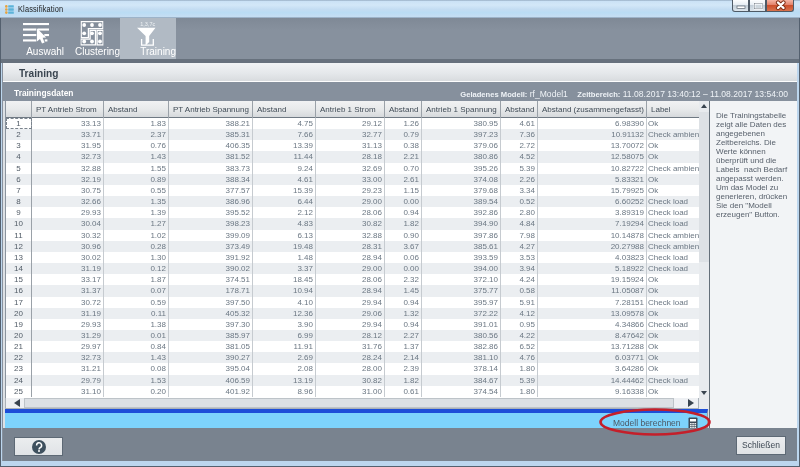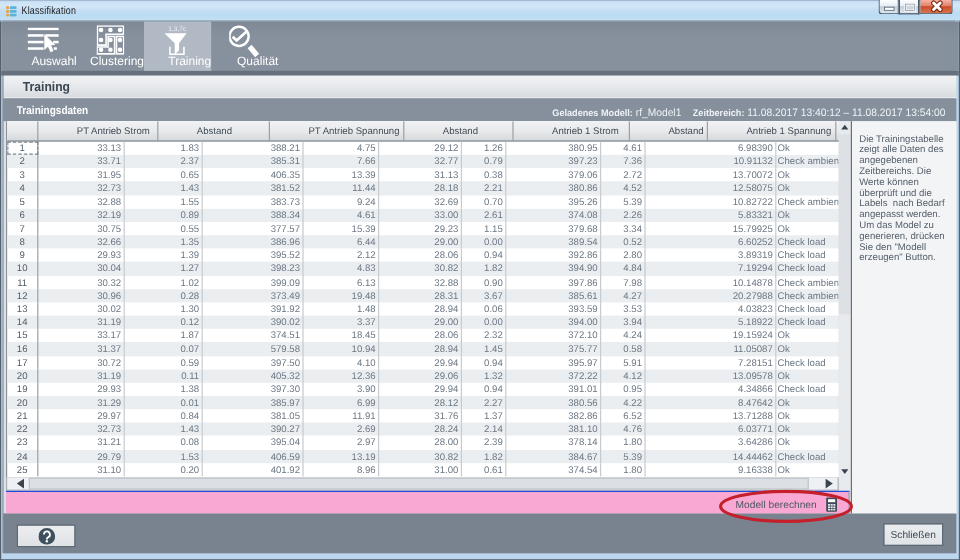--- a/index.html
+++ b/index.html
@@ -49,21 +49,21 @@
 #tbar .r b { font-size:8px; }
 
 
 #content { position:absolute; left:3px; top:101px; width:794px; height:327px; background:#dde1e5; }
 
 
 #tablewrap { position:absolute; left:2px; top:0px; width:696px; height:298px;
   background:#fff; border:1px solid #8a939d; border-top:none; overflow:hidden; }
 .hrow { display:flex; height:17px;
   background:linear-gradient(180deg,#f1f2f3 0%,#e8eaeb 50%,#d6d9dc 100%);
-  border-bottom:1px solid #6f7983;gap:28px; }
+  border-bottom:1px solid #6f7983; }
 .hc { flex:none; height:17px; border-right:1px solid #9aa1a8; font-size:8px; color:#414c57;
   padding:4px 0 0 4px; overflow:hidden; white-space:nowrap; }
 .drow { display:flex; height:11.16px; }
 .drow.even { background:#ebeef1; }
 .c { flex:none; height:11.16px; line-height:11.16px; border-right:1px solid #c6cbd0;
   font-size:8px; color:#6b7783; text-align:right; padding-right:2px;
   overflow:hidden; white-space:nowrap; }
 .c.num { text-align:center; padding-right:0; color:#525c67; border-right:1px solid #9aa1a8; }
 .c.lab { text-align:left; padding-right:0; padding-left:1px; }
 .drow.f .num { outline:1px dashed #7a838d; outline-offset:-1px; }
@@ -84,21 +84,21 @@
 
 #hsb { position:absolute; left:2px; top:297px; width:694px; height:11px;
   background:#eef0f3; border:1px solid #aab1b8; border-top:none; }
 #hsb .le { position:absolute; left:7px; top:1px; width:11px; height:9px; }
 #hsb .ri { position:absolute; right:1px; top:1px; width:11px; height:9px; }
 #hsb .thumb { position:absolute; left:18px; top:0px; width:650px; height:10px;
   background:#dce0e4; border:1px solid #bdc3c8; }
 
 
 #strip { position:absolute; left:2px; top:308px; width:703px; height:19px;
-  background:#f9a8d4; border-top:1px solid #1d4ed8; border-right:1px solid #9aa1a8; }
+  background:#7dd3fc; border-top:4px solid #1d4ed8; border-right:1px solid #9aa1a8; }
 #strip .txt { position:absolute; left:608px; top:5px; font-size:8.5px; color:#4c5763; }
 #calc { position:absolute; left:683px; top:4px; }
 
 
 #panel { position:absolute; left:705.5px; top:0px; width:88px; height:327px;
   background:#f2f4f6; border-left:1.2px solid #646f79; }
 #panel .txt { position:absolute; left:6.5px; top:10px; font-size:8px; line-height:9px; color:#565f6a; }
 
 
 #botbar { position:absolute; left:3px; top:428px; width:794px; height:33px; background:#79838f; }
@@ -183,28 +183,20 @@
     <div class="lbl">Clustering</div>
   </div>
   <div class="tbtn sel" style="left:119px">
     <svg width="26" height="28" viewBox="0 0 26 28" style="top:1px">
       <text x="12.7" y="7" font-size="5.5" fill="#eef1f4" text-anchor="middle" font-family="Liberation Sans">1,3,7c</text>
       <path d="M2 8.8 H20.5 L14.2 17 V23 L10.6 26.6 V17 Z" fill="#fff"></path>
       <path d="M6.6 20 V26.2 H18.3 V20" fill="none" stroke="#fff" stroke-width="1.3"></path>
     </svg>
     <div class="lbl">Training</div>
   </div>
-  <div class="tbtn" style="left:175px">
-    <svg width="26" height="28" viewBox="0 0 26 28" style="top:2px">
-      <circle cx="8.2" cy="10.3" r="8" fill="none" stroke="#fff" stroke-width="2"></circle>
-      <path d="M2.9 10.6 L6.2 13.8 L14.7 6.1" fill="none" stroke="#fff" stroke-width="2.2"></path>
-      <path d="M17 18.8 L23.3 26.2" stroke="#fff" stroke-width="4.4"></path>
-    </svg>
-    <div class="lbl">Qualität</div>
-  </div>
 </div>
 
 <div id="sechead">
     <span>Training</span>
   </div>
 <div id="tbar">
   <span class="l">Trainingsdaten</span>
   <span class="r"><b>Geladenes Modell:</b> rf_Model1&nbsp;&nbsp;&nbsp;&nbsp;<b>Zeitbereich:</b> 11.08.2017 13:40:12 – 11.08.2017 13:54:00</span>
 </div>
 
@@ -245,21 +237,21 @@
         <div class="c" style="width:69px">32.77</div>
         <div class="c" style="width:37px">0.79</div>
         <div class="c" style="width:79px">397.23</div>
         <div class="c" style="width:37px">7.36</div>
         <div class="c" style="width:109px">10.91132</div>
         <div class="c lab" style="width:53px">Check ambient</div>
       </div>
 <div class="drow odd">
         <div class="c num" style="width:26px">3</div>
         <div class="c" style="width:72px">31.95</div>
-        <div class="c" style="width:65px">0.65</div>
+        <div class="c" style="width:65px">0.76</div>
         <div class="c" style="width:84px">406.35</div>
         <div class="c" style="width:63px">13.39</div>
         <div class="c" style="width:69px">31.13</div>
         <div class="c" style="width:37px">0.38</div>
         <div class="c" style="width:79px">379.06</div>
         <div class="c" style="width:37px">2.72</div>
         <div class="c" style="width:109px">13.70072</div>
         <div class="c lab" style="width:53px">Ok</div>
       </div>
 <div class="drow even">
@@ -415,21 +407,21 @@
         <div class="c" style="width:37px">2.32</div>
         <div class="c" style="width:79px">372.10</div>
         <div class="c" style="width:37px">4.24</div>
         <div class="c" style="width:109px">19.15924</div>
         <div class="c lab" style="width:53px">Ok</div>
       </div>
 <div class="drow even">
         <div class="c num" style="width:26px">16</div>
         <div class="c" style="width:72px">31.37</div>
         <div class="c" style="width:65px">0.07</div>
-        <div class="c" style="width:84px">579.58</div>
+        <div class="c" style="width:84px">178.71</div>
         <div class="c" style="width:63px">10.94</div>
         <div class="c" style="width:69px">28.94</div>
         <div class="c" style="width:37px">1.45</div>
         <div class="c" style="width:79px">375.77</div>
         <div class="c" style="width:37px">0.58</div>
         <div class="c" style="width:109px">11.05087</div>
         <div class="c lab" style="width:53px">Ok</div>
       </div>
 <div class="drow odd">
         <div class="c num" style="width:26px">17</div>
@@ -507,21 +499,21 @@
         <div class="c" style="width:79px">381.10</div>
         <div class="c" style="width:37px">4.76</div>
         <div class="c" style="width:109px">6.03771</div>
         <div class="c lab" style="width:53px">Ok</div>
       </div>
 <div class="drow odd">
         <div class="c num" style="width:26px">23</div>
         <div class="c" style="width:72px">31.21</div>
         <div class="c" style="width:65px">0.08</div>
         <div class="c" style="width:84px">395.04</div>
-        <div class="c" style="width:63px">2.97</div>
+        <div class="c" style="width:63px">2.08</div>
         <div class="c" style="width:69px">28.00</div>
         <div class="c" style="width:37px">2.39</div>
         <div class="c" style="width:79px">378.14</div>
         <div class="c" style="width:37px">1.80</div>
         <div class="c" style="width:109px">3.64286</div>
         <div class="c lab" style="width:53px">Ok</div>
       </div>
 <div class="drow even">
         <div class="c num" style="width:26px">24</div>
         <div class="c" style="width:72px">29.79</div>

